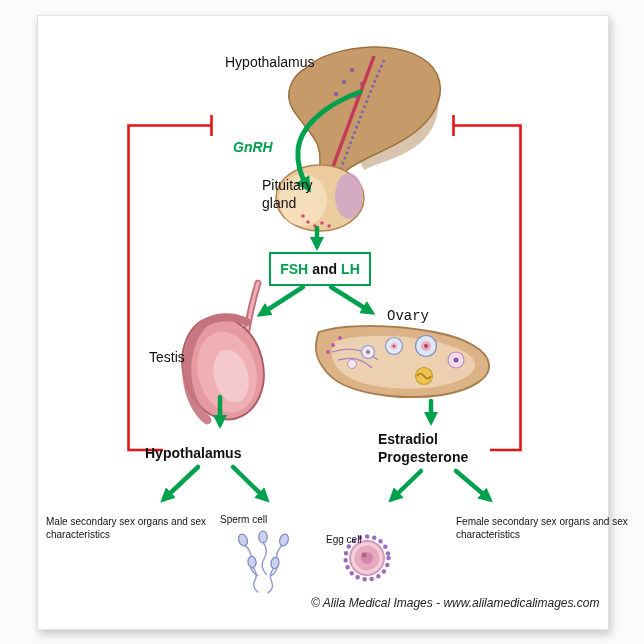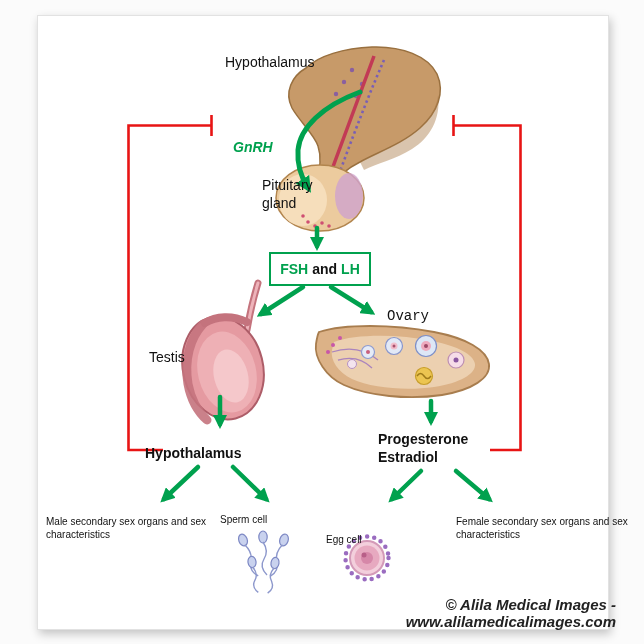--- a/index.html
+++ b/index.html
@@ -21,22 +21,22 @@
   .leftalign { text-align:left; }
   .small { font-size:10px; }
   .hormone-box {
     position:absolute; left:269px; top:252px; width:98px; height:30px;
     background:#fff; border:2px solid var(--hormone-green);
     display:flex; align-items:center; justify-content:center; gap:4px;
     font-weight:bold; font-size:14px;
   }
   .hormone-box .g { color:var(--hormone-green); }
   .copyright {
-    position:absolute; left:311px; top:596px; width:305px; text-align:right;
-    font-size:15px; font-weight:bold; font-style:italic; color:#222;
+    position:absolute; left:311px; top:596px; width:305px; text-align:left;
+    font-size:12px; font-weight:normal; font-style:italic; color:#222;
   }
   .garrow { fill:none; stroke:var(--hormone-green); stroke-linecap:round; }
   .rline  { fill:none; stroke:var(--inhibition-red); stroke-width:2.6; }
   #ah path { fill:var(--hormone-green); }
   .sperm-head { fill:#c9d2ee; stroke:#7d88c4; stroke-width:1.2; }
   .sperm-tail { fill:none; stroke:#8d98cc; stroke-width:1.4; }
 </style>
 </head>
 <body>
 
@@ -176,22 +176,22 @@
   <span class="g">LH</span>
 </div>
 
 <div class="lbl" style="left:149px;top:300px;width:80px;margin-top:48px;">Testis</div>
 
 <div class="lbl" style="left:387px;top:307px;width:80px;font-family:Liberation Mono, monospace;">Ovary</div>
 
 <div class="lbl bold" style="left:145px;top:444px;width:140px;">Hypothalamus</div>
 
 <div class="lbl bold" style="left:378px;top:430px;width:120px;">
+  <span style="display:block;">Estradiol</span>
   <span style="display:block;">Progesterone</span>
-  <span style="display:block;">Estradiol</span>
 </div>
 
 <div class="lbl small" style="left:46px;top:515px;width:170px;">Male secondary sex organs and sex characteristics</div>
 
 <div class="lbl small" style="left:220px;top:513px;width:100px;">Sperm cell</div>
 
 <div class="lbl small" style="left:326px;top:513px;width:80px;margin-top:20px;">Egg cell</div>
 
 <div class="lbl small" style="left:414px;top:515px;width:180px;margin-left:42px;">Female secondary sex organs and sex characteristics</div>
 

